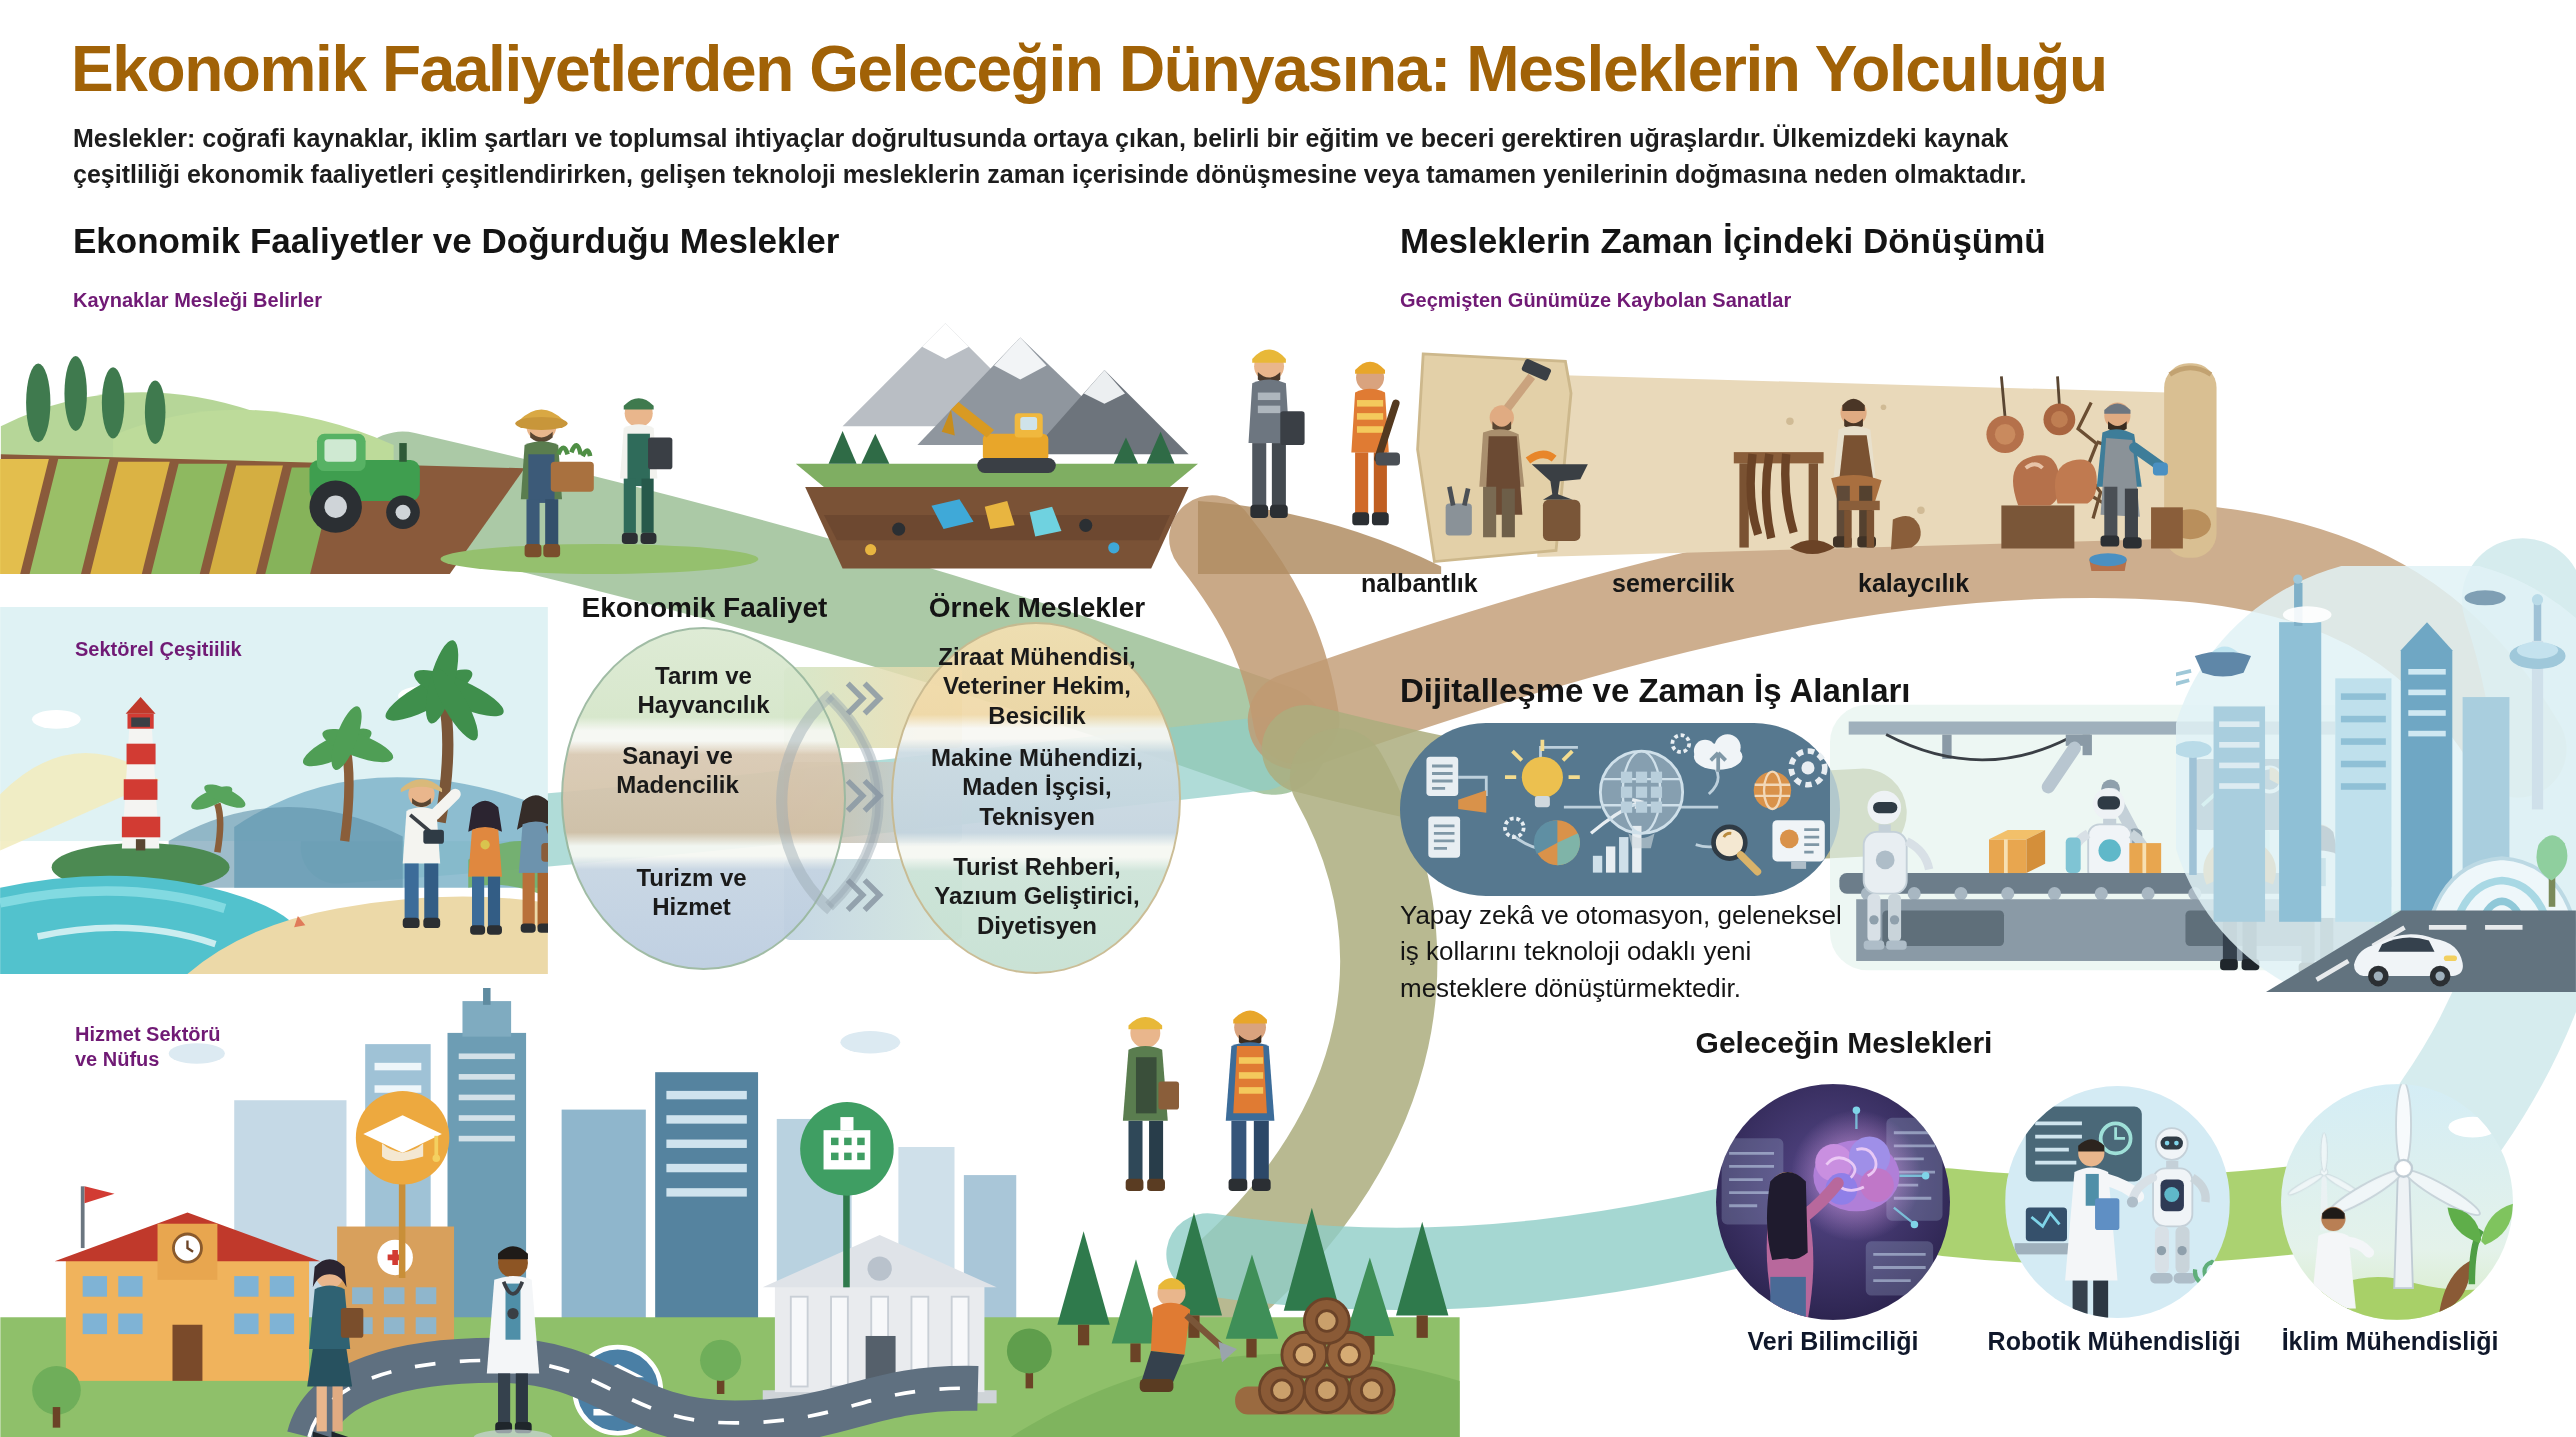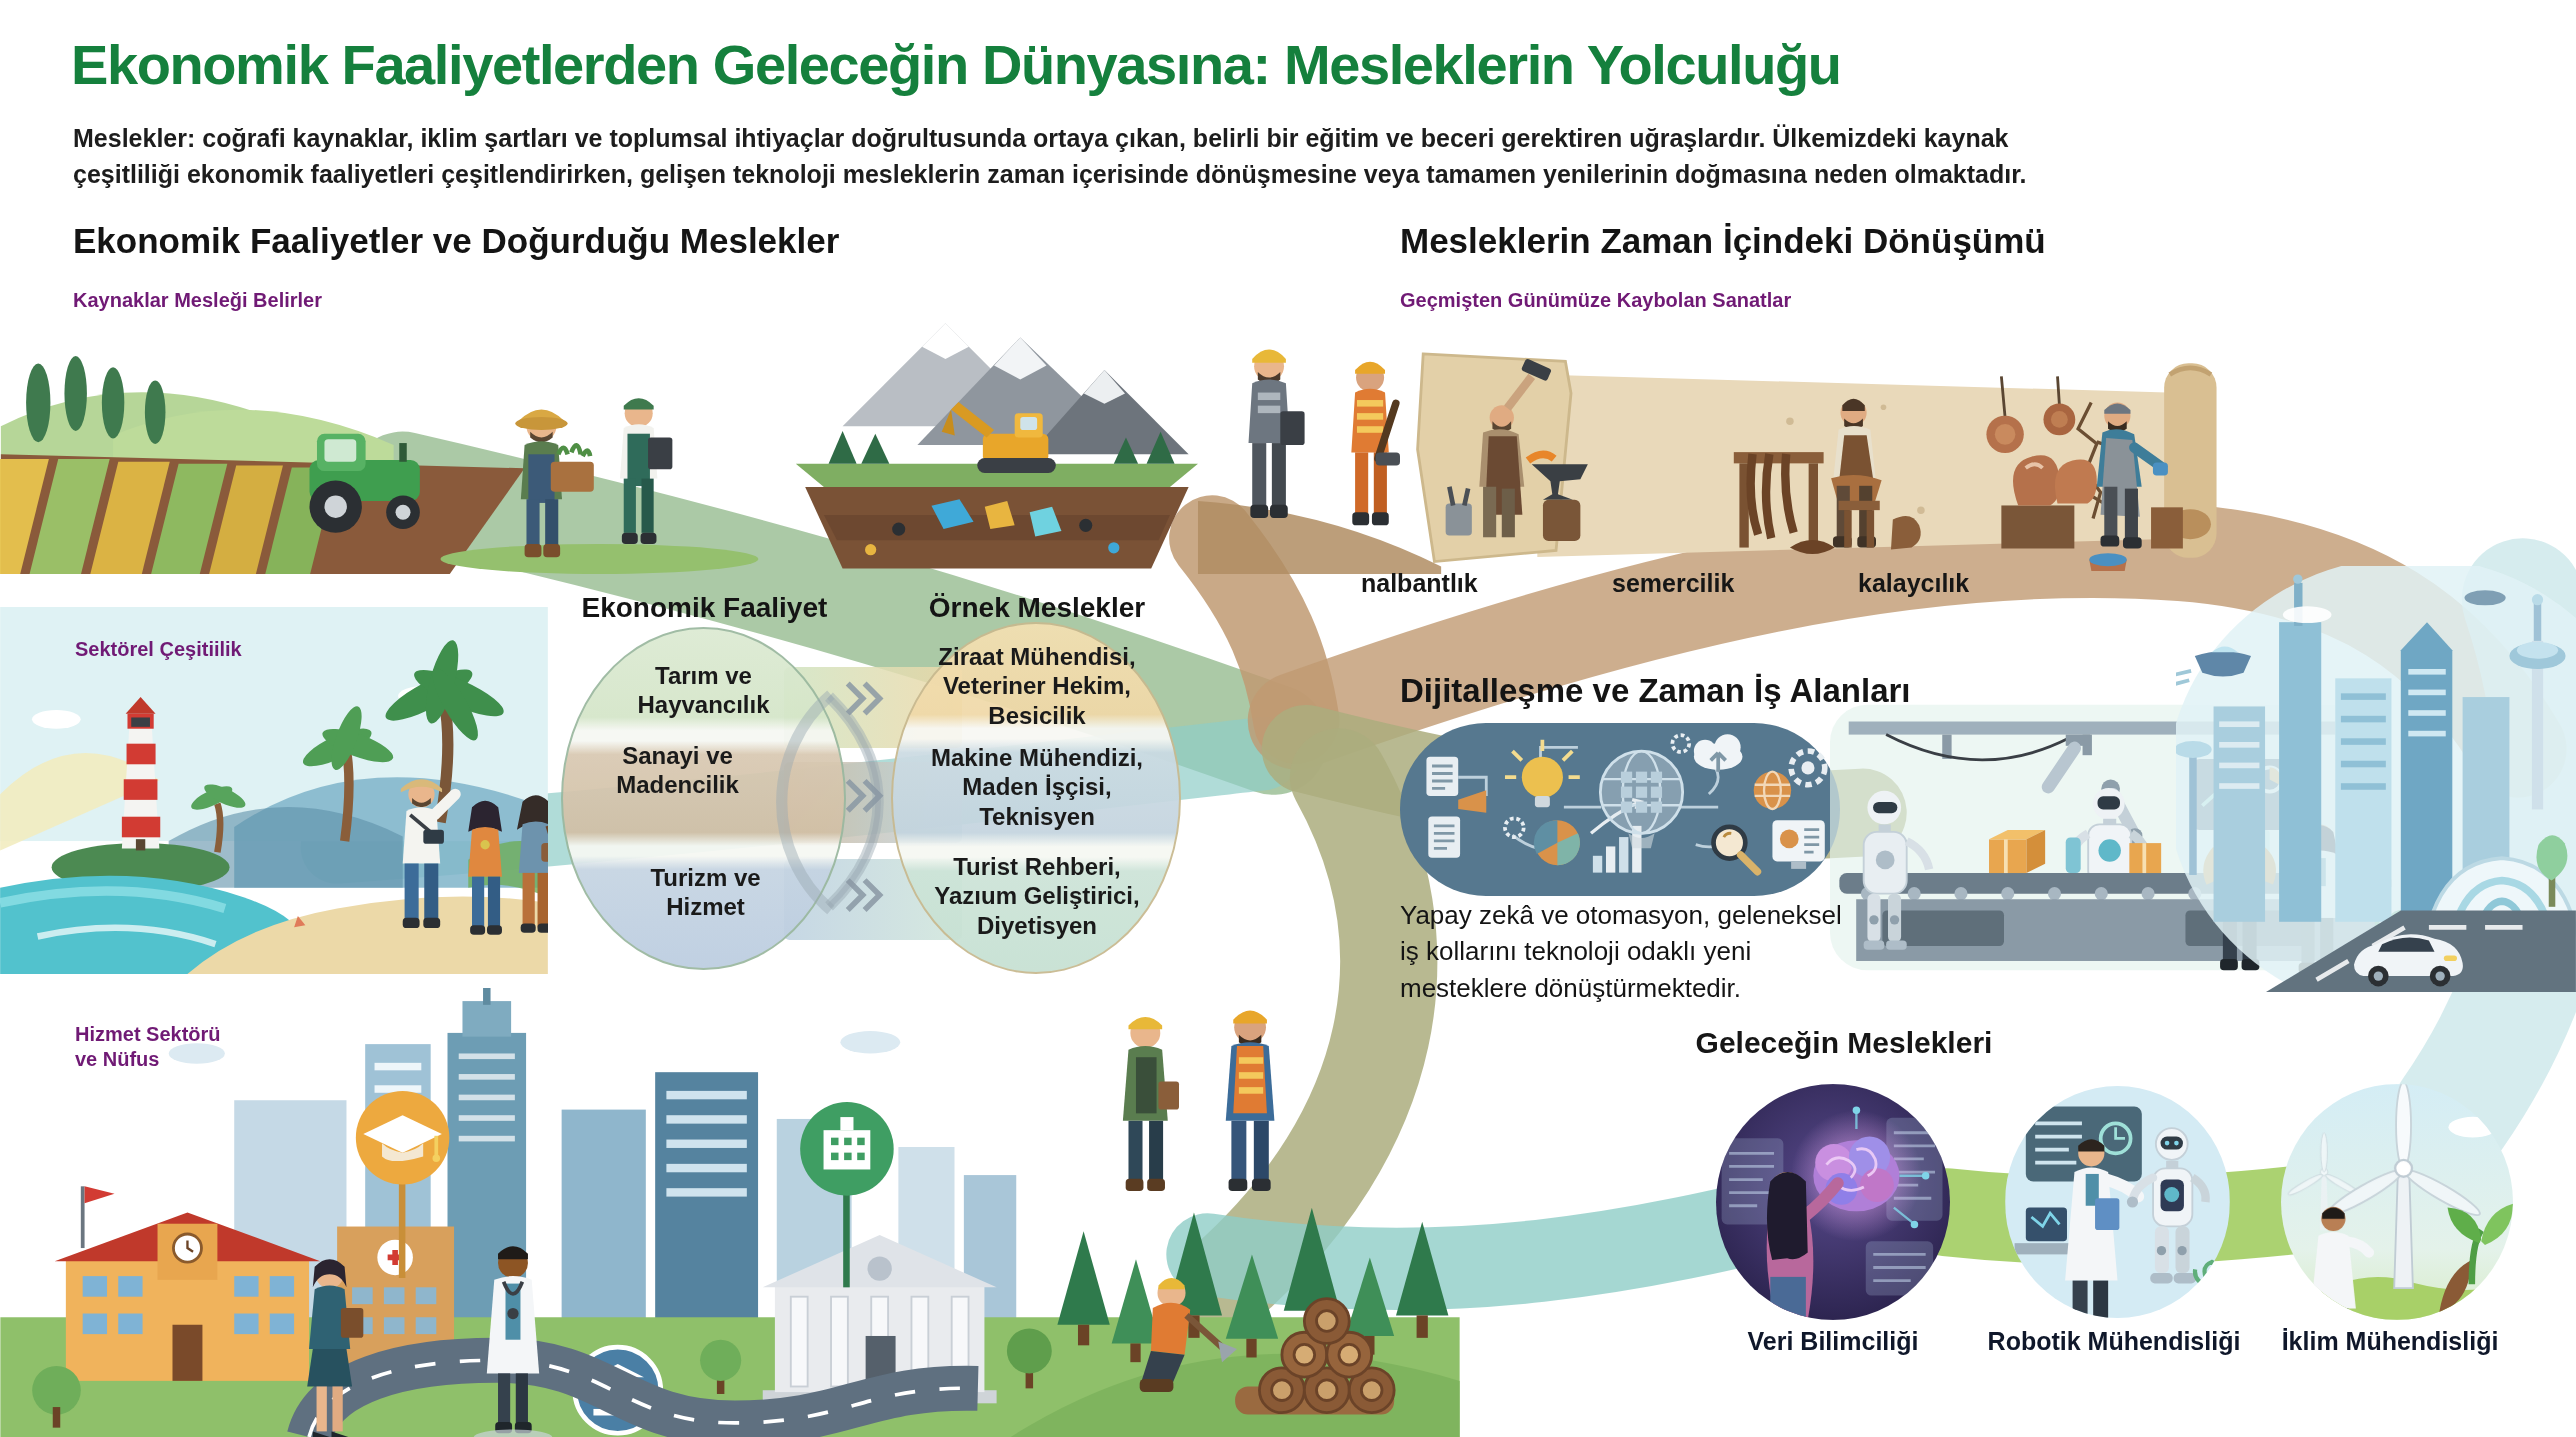--- a/index.html
+++ b/index.html
@@ -1,19 +1,19 @@
 <!DOCTYPE html>
 <html style="--ribbon-sage: #9cbf97; --ribbon-olive: #abad7e; --ribbon-tan: #c09a72; --ribbon-green: #a2cd62; --ribbon-teal: #8fcdc7; --pill-bg: #56788f; --sea-teal: #52c2cd; --text-dark: #151515;font-size:15px"><head>
 <meta charset="utf-8">
 <style>
   html,body{margin:0;padding:0;background:#fff;}
   body{width:2576px;height:1438px;font-family:"Liberation Sans",sans-serif;color:#161616;overflow:hidden;}
   #canvas{position:relative;width:2576px;height:1438px;background:#fff;}
   .abs{position:absolute;}
-  .h1{font-size:56px;font-weight:800;letter-spacing:-1.4px;white-space:nowrap;color:#15803d;text-align:right;}
+  .h1{font-size:64px;font-weight:800;letter-spacing:-1.4px;white-space:nowrap;color:#a16207;text-align:right;}
   .sub{font-size:25px;font-weight:600;line-height:1.45;color:#1d1d1d;}
   .sec{font-size:35px;font-weight:800;white-space:nowrap;color:#141414;}
   .cap{font-size:20px;font-weight:700;white-space:pre-line;line-height:1.25;color:#701a75;}
   .vh{font-size:28px;font-weight:800;text-align:center;color:#141414;}
   .vi{font-size:24px;font-weight:700;text-align:center;white-space:pre-line;line-height:1.22;color:#1a1a1a;}
   .small-label{font-size:25px;font-weight:700;text-align:left;color:#161616;}
   .digital-p{font-size:26px;font-weight:400;line-height:1.4;color:#141414;}
   .future-label{font-size:25px;font-weight:700;text-align:center;color:#0f172a;}
   .z2{z-index:20;}
   .scene{z-index:5;}
@@ -290,21 +290,21 @@
         <polyline points="318,328 334,344 318,360"></polyline>
           <polyline points="336,328 352,344 336,360"></polyline>
       </g>
     </svg>
     <div class="abs vh" style="left:9.4px;top:19px;width:290px;">Ekonomik Faaliyet</div>
     <div class="abs vh" style="left:337px;top:19px;width:300px;">Örnek Meslekler</div>
     <div class="abs vi" style="left:13px;top:88px;width:281px;">Tarım ve
 Hayvancılık</div>
     <div class="abs vi" style="left:13px;top:168px;width:229px;">Sanayi ve
 Madencilik</div>
-    <div class="abs vi" style="left:15px;top:290px;width:281px;">Turizm ve
+    <div class="abs vi" style="left:1px;top:290px;width:281px;">Turizm ve
 Hizmet</div>
     <div class="abs vi" style="left:339px;top:69px;width:296px;">Ziraat Mühendisi,
 Veteriner Hekim,
 Besicilik</div>
     <div class="abs vi" style="left:339px;top:170px;width:296px;">Makine Mühendizi,
 Maden İşçisi,
 Teknisyen</div>
     <div class="abs vi" style="left:339px;top:279px;width:296px;">Turist Rehberi,
 Yazıum Geliştirici,
 Diyetisyen</div>

